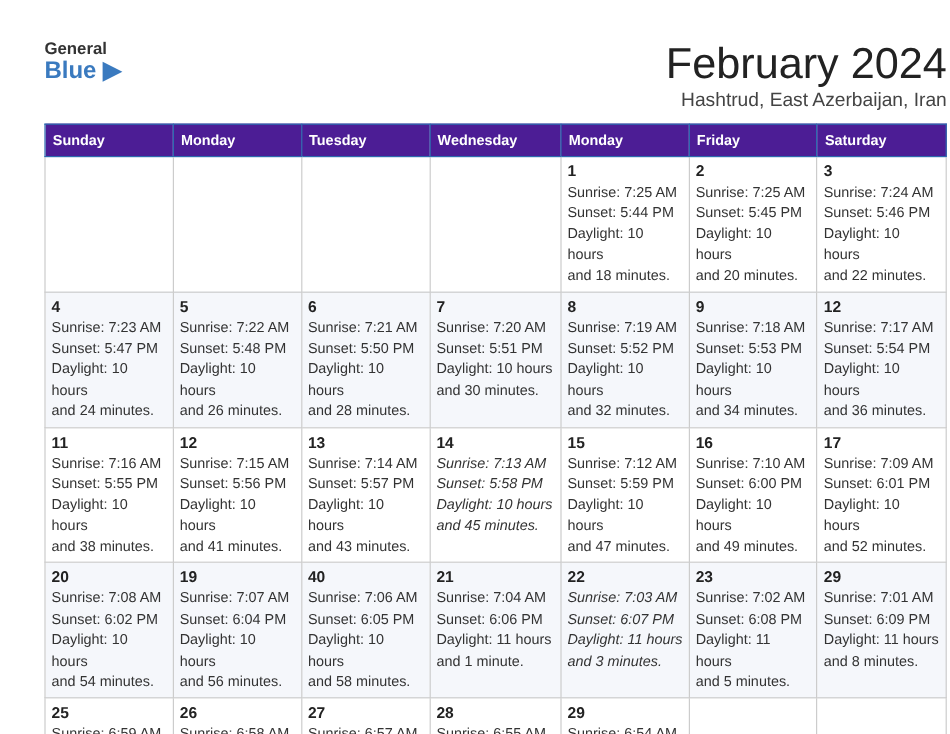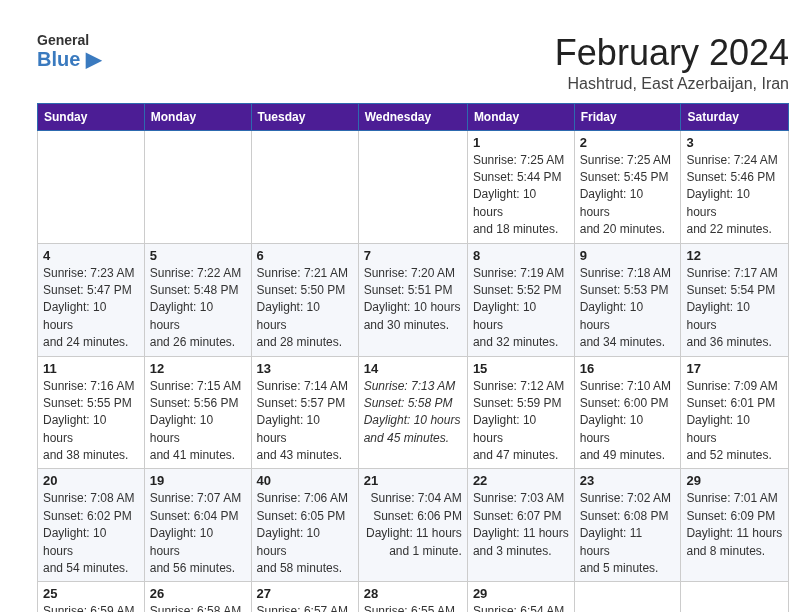--- a/index.html
+++ b/index.html
@@ -258,28 +258,28 @@
           </td>
           <td>
             <span class="day-num">40</span>
             <div class="day-detail" style="white-space: pre-line;">Sunrise: 7:06 AM
 Sunset: 6:05 PM
 Daylight: 10 hours
 and 58 minutes.</div>
           </td>
           <td>
             <span class="day-num">21</span>
-            <div class="day-detail" style="white-space: pre-line; text-align: right;">Sunrise: 7:04 AM
+            <div class="day-detail" style="white-space: pre-line;">Sunrise: 7:04 AM
 Sunset: 6:06 PM
 Daylight: 11 hours
 and 1 minute.</div>
           </td>
           <td>
             <span class="day-num">22</span>
-            <div class="day-detail" style="white-space: pre-line;">Sunrise: 7:03 AM
+            <div class="day-detail" style="white-space: pre-line; font-style: italic;">Sunrise: 7:03 AM
 Sunset: 6:07 PM
 Daylight: 11 hours
 and 3 minutes.</div>
           </td>
           <td>
             <span class="day-num">23</span>
             <div class="day-detail" style="white-space: pre-line;">Sunrise: 7:02 AM
 Sunset: 6:08 PM
 Daylight: 11 hours
 and 5 minutes.</div>

